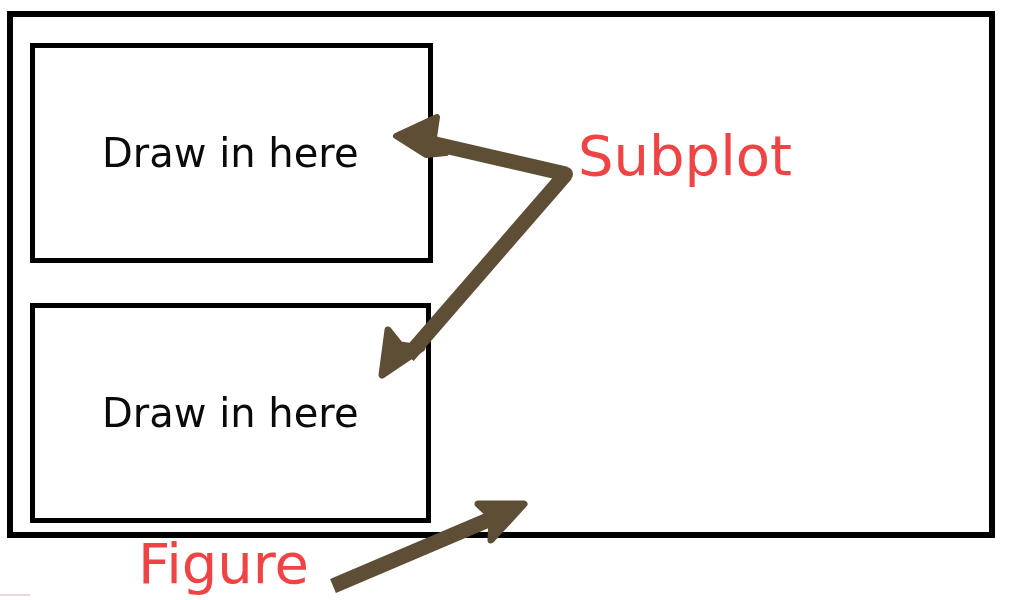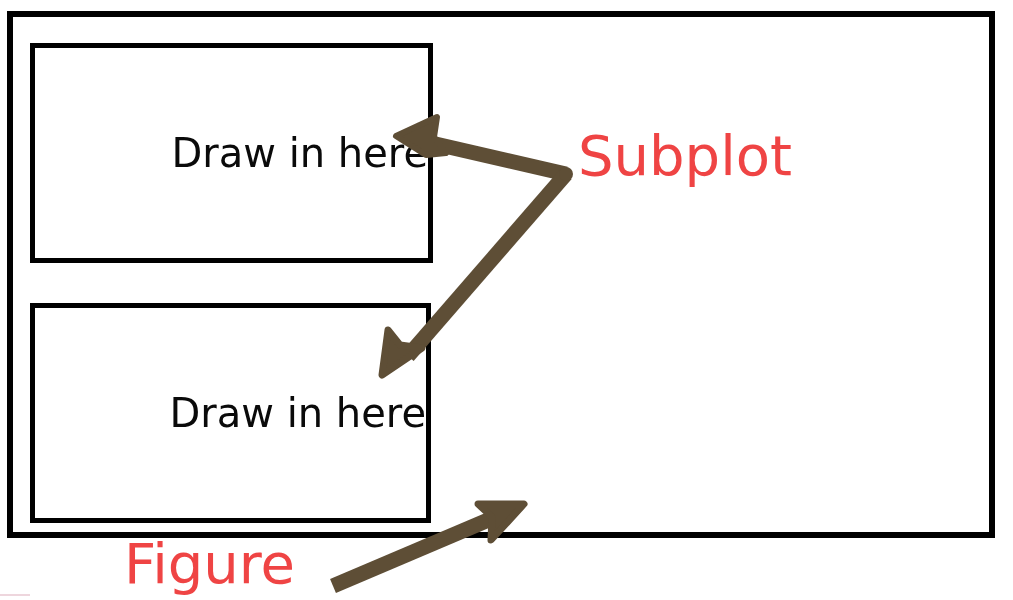--- a/index.html
+++ b/index.html
@@ -30,21 +30,21 @@
     background: transparent;
   }
   
   .subplot-box {
     position: absolute;
     border: 5px solid #000000;
     box-sizing: border-box;
     background: transparent;
     display: flex;
     align-items: center;
-    justify-content: flex-end;
+    justify-content: flex-start;
   }
   #subplot-top {
     left: 30px;
     top: 43px;
     width: 403px;
     height: 220px;
   }
   #subplot-bottom {
     left: 30px;
     top: 303px;
@@ -69,21 +69,21 @@
     color: #ef4444;
     white-space: nowrap;
     line-height: 1;
   }
   #label-subplot {
     left: 578px;
     top: 128px;
     font-size: 56px;
   }
   #label-figure {
-    left: 124px;
+    left: 138px;
     top: 536px;
     font-size: 56px;
   }
   
   #arrow-layer {
     position: absolute;
     left: 0;
     top: 0;
     width: 1013px;
     height: 600px;

